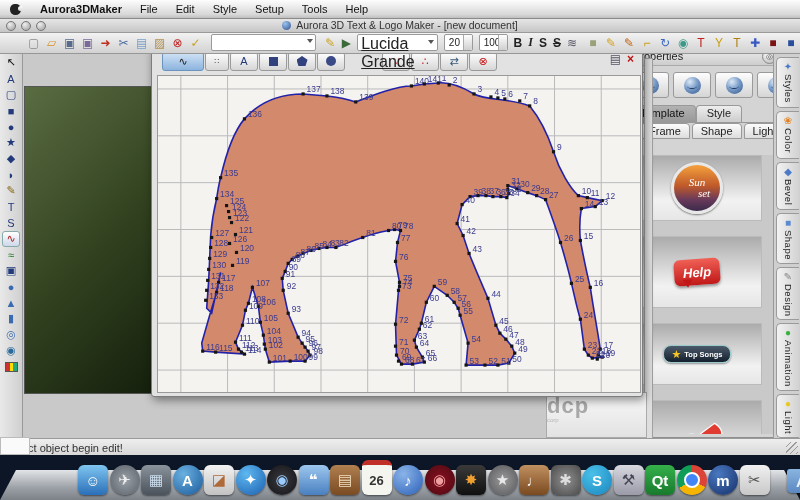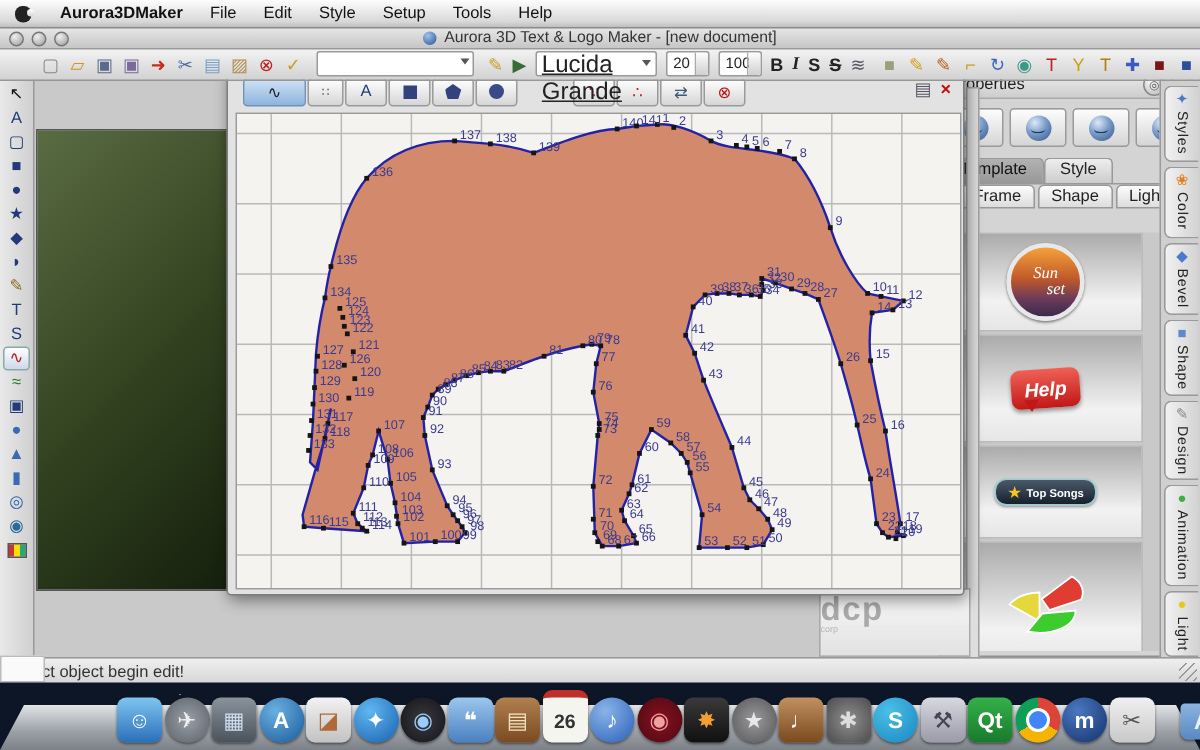--- a/index.html
+++ b/index.html
@@ -65,21 +65,21 @@
     display:flex;align-items:center;justify-content:center;}
   .sphere{width:17px;height:17px;border-radius:50%;background:radial-gradient(circle at 35% 28%,#dce9f8,#7a9cc8 45%,#31568c);position:relative;}
   .sphere:after{content:"";position:absolute;left:3px;top:6px;width:10px;height:5px;border-bottom:1.5px solid #1e3a63;border-radius:50%;}
   #prop-tabs{display:flex;padding-left:2px;height:17px;margin-top:2px;}
   .ptab{padding:1px 10px;border:1px solid #999;border-bottom:none;border-radius:4px 4px 0 0;background:linear-gradient(#eee,#ccc);color:#222;}
   .ptab.sel{background:linear-gradient(#b2b2b2,#989898);color:#111;}
   #sub-tabs{display:flex;height:16px;border-top:1px solid #999;padding-left:0;}
   .stub{width:10px;background:linear-gradient(#dcdcdc,#bdbdbd);border:1px solid #999;border-left:none;}
   .sbtn{padding:1px 8px;border:1px solid #999;border-radius:4px 4px 0 0;background:linear-gradient(#fcfcfc,#ddd);margin-left:2px;color:#222;}
   #tmpl-list{position:absolute;left:3px;top:108px;width:144px;bottom:3px;background:#c9c9c9;overflow:hidden;}
-  .card{position:relative;width:128px;margin:0 2px 2px 2px;background:linear-gradient(#ababab,#f2f2f2 70%,#e6e6e6);
+  .card{position:relative;width:128px;margin:0 2px 15px 2px;background:linear-gradient(#ababab,#f2f2f2 70%,#e6e6e6);
     display:flex;align-items:center;justify-content:center;border:1px solid #bbb;}
   .sun-badge{width:46px;height:46px;border-radius:50%;border:3px solid #e8e8e8;box-shadow:0 1px 2px rgba(0,0,0,.5);
     background:linear-gradient(#f5a13c,#c05a2a 45%,#6a3a5a 75%,#3a2a4a);color:#fff;
     font-family:"Liberation Serif","DejaVu Serif",serif;font-style:italic;font-size:11px;line-height:1;
     display:flex;flex-direction:column;align-items:center;justify-content:center;}
   .sun-badge .l2{margin-left:14px;}
   .help-bubble{min-width:46px;height:26px;background:linear-gradient(#f06055,#c01818);border-radius:6px;color:#fff;
     font-style:italic;font-weight:bold;font-size:13px;display:flex;align-items:center;justify-content:center;
     position:relative;transform:rotate(-4deg);box-shadow:0 2px 3px rgba(0,0,0,.4);}
   .help-bubble:after{content:"";position:absolute;left:8px;bottom:-7px;border:5px solid transparent;border-top:8px solid #c01818;}

